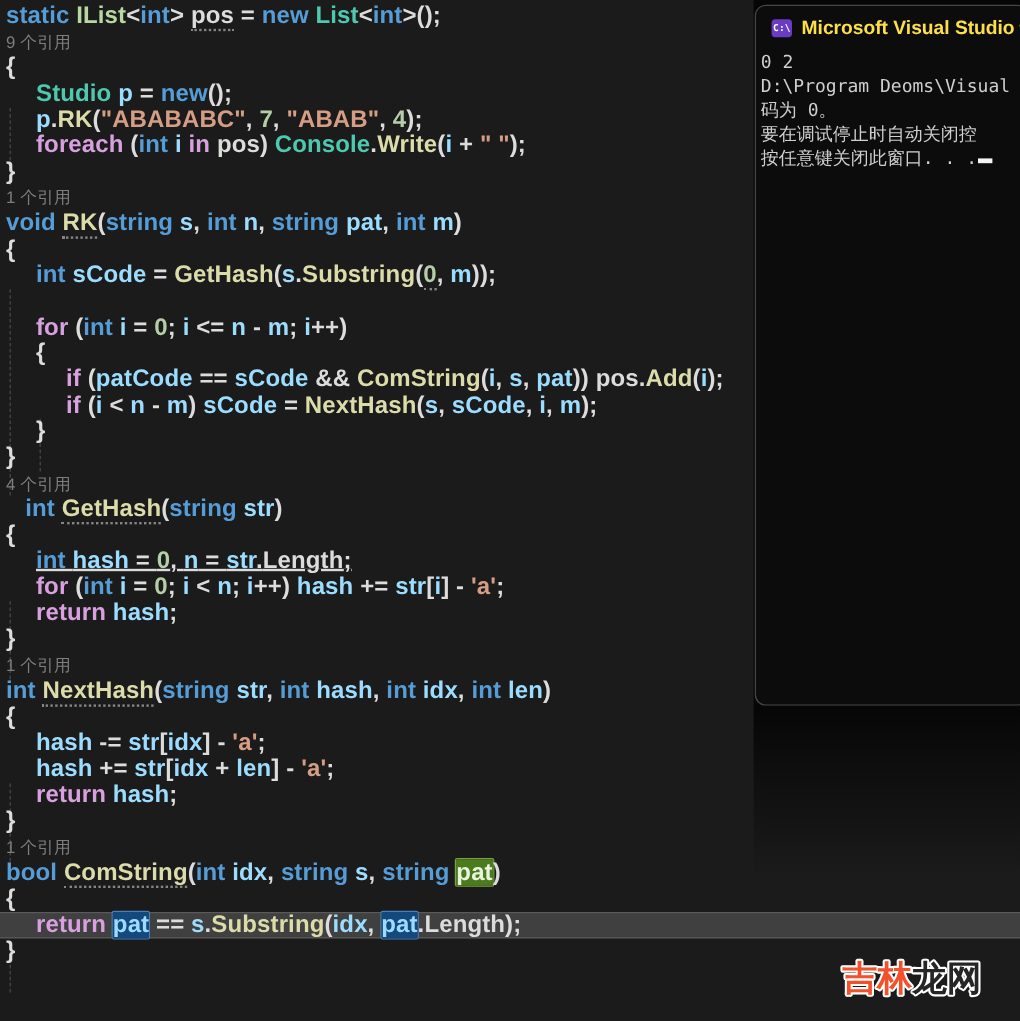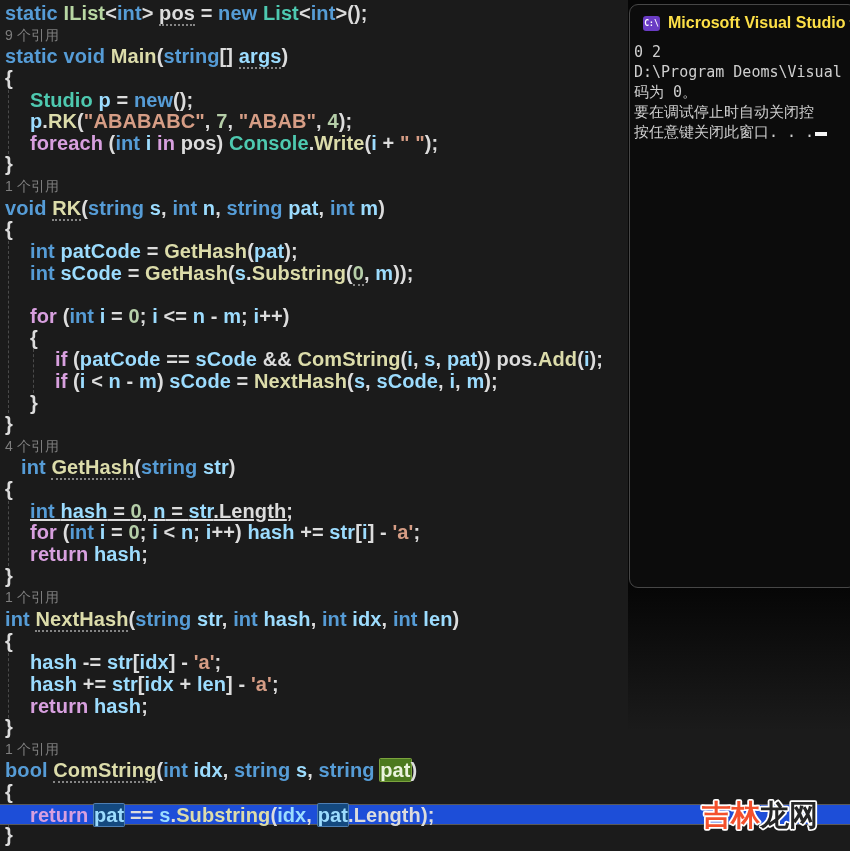--- a/index.html
+++ b/index.html
@@ -15,21 +15,21 @@
   .line {
     height:21.65px; line-height:21.65px; white-space:pre;
     font-size:20px; font-weight:700; letter-spacing:0.1px; color:var(--pl,#dcdcdc);
   }
   .line.lens {
     font-weight:400; font-size:14px; color:var(--lens,#7e7e7e);
   }
   .line.current {
     border-top:1px solid var(--currentLine,#5a5a5a);
     border-bottom:1px solid var(--currentLine,#5a5a5a);
-    background:#1d4ed8;
+    background:#404040;
   }
   .tk-kw{color:var(--kw)} .tk-ctrl{color:var(--ctrl)} .tk-type{color:var(--type)}
   .tk-iface{color:var(--iface)} .tk-method{color:var(--method)} .tk-str{color:var(--str)}
   .tk-num{color:var(--num)} .tk-var{color:var(--var)} .tk-pl{color:var(--pl)}
   .dots{ border-bottom:2px dotted #858585; }
   .hlg{ background:var(--hlGreen,#4c7a1f); box-shadow:0 0 0 1px #7ba33d; border-radius:1px; color:#eaf3dd; }
   .hlb{ background:var(--hlBlue,#14497f); box-shadow:0 0 0 1px #4d7eb3; border-radius:1px; }
 
   .guide { position:absolute; width:0; border-left:1px dashed var(--guide,#4a4a4a); z-index:1; }
 
@@ -84,30 +84,28 @@
   <div class="guide" style="left:8px;top:90px;height:64px;"></div>
   <div class="guide" style="left:8px;top:241px;height:172px;"></div>
   <div class="guide" style="left:33px;top:349px;height:44px;"></div>
   <div class="guide" style="left:8px;top:501px;height:65px;"></div>
   <div class="guide" style="left:8px;top:653px;height:65px;"></div>
   <div class="guide" style="left:8px;top:804px;height:23px;"></div>
 
   <div id="code-area">
       <div class="line" style="padding-left: 5px;"><span class="tk-kw">static </span><span class="tk-iface">IList</span><span class="tk-pl">&lt;</span><span class="tk-kw">int</span><span class="tk-pl">&gt;</span><span class="tk-pl"> </span><span class="tk-pl dots">pos</span><span class="tk-pl"> = </span><span class="tk-kw">new </span><span class="tk-type">List</span><span class="tk-pl">&lt;</span><span class="tk-kw">int</span><span class="tk-pl">&gt;();</span></div>
       <div class="line lens" style="padding-left: 5px;">9 个引用</div>
-      <div class="line" style="padding-left: 5px;"><span class="tk-kw">static </span><span class="tk-kw">void </span><span class="tk-method">Main</span><span class="tk-pl">(</span><span class="tk-kw">string</span><span class="tk-pl">[] </span><span class="tk-var dots">args</span><span class="tk-pl">)</span></div>
       <div class="line" style="padding-left: 5px;"><span class="tk-pl">{</span></div>
       <div class="line" style="padding-left: 30px;"><span class="tk-type">Studio </span><span class="tk-var">p</span><span class="tk-pl"> = </span><span class="tk-kw">new</span><span class="tk-pl">();</span></div>
       <div class="line" style="padding-left: 30px;"><span class="tk-var">p</span><span class="tk-pl">.</span><span class="tk-method">RK</span><span class="tk-pl">(</span><span class="tk-str">"ABABABC"</span><span class="tk-pl">, </span><span class="tk-num">7</span><span class="tk-pl">, </span><span class="tk-str">"ABAB"</span><span class="tk-pl">, </span><span class="tk-num">4</span><span class="tk-pl">);</span></div>
       <div class="line" style="padding-left: 30px;"><span class="tk-ctrl">foreach </span><span class="tk-pl">(</span><span class="tk-kw">int </span><span class="tk-var">i </span><span class="tk-ctrl">in </span><span class="tk-pl">pos</span><span class="tk-pl">) </span><span class="tk-type">Console</span><span class="tk-pl">.</span><span class="tk-method">Write</span><span class="tk-pl">(</span><span class="tk-var">i</span><span class="tk-pl"> + </span><span class="tk-str">" "</span><span class="tk-pl">);</span></div>
       <div class="line" style="padding-left: 5px;"><span class="tk-pl">}</span></div>
       <div class="line lens" style="padding-left: 5px;">1 个引用</div>
       <div class="line" style="padding-left: 5px;"><span class="tk-kw">void </span><span class="tk-method dots">RK</span><span class="tk-pl">(</span><span class="tk-kw">string </span><span class="tk-var">s</span><span class="tk-pl">, </span><span class="tk-kw">int </span><span class="tk-var">n</span><span class="tk-pl">, </span><span class="tk-kw">string </span><span class="tk-var">pat</span><span class="tk-pl">, </span><span class="tk-kw">int </span><span class="tk-var">m</span><span class="tk-pl">)</span></div>
       <div class="line" style="padding-left: 5px;"><span class="tk-pl">{</span></div>
-      <div class="line" style="padding-left: 30px;"><span class="tk-kw">int </span><span class="tk-var">patCode</span><span class="tk-pl"> = </span><span class="tk-method">GetHash</span><span class="tk-pl">(</span><span class="tk-var">pat</span><span class="tk-pl">);</span></div>
       <div class="line" style="padding-left: 30px;"><span class="tk-kw">int </span><span class="tk-var">sCode</span><span class="tk-pl"> = </span><span class="tk-method">GetHash</span><span class="tk-pl">(</span><span class="tk-var">s</span><span class="tk-pl">.</span><span class="tk-method">Substring</span><span class="tk-pl">(</span><span class="tk-num dots">0</span><span class="tk-pl">, </span><span class="tk-var">m</span><span class="tk-pl">));</span></div>
       <div class="line" style="padding-left: 5px;"></div>
       <div class="line" style="padding-left: 30px;"><span class="tk-ctrl">for </span><span class="tk-pl">(</span><span class="tk-kw">int </span><span class="tk-var">i</span><span class="tk-pl"> = </span><span class="tk-num">0</span><span class="tk-pl">; </span><span class="tk-var">i</span><span class="tk-pl"> &lt;= </span><span class="tk-var">n</span><span class="tk-pl"> - </span><span class="tk-var">m</span><span class="tk-pl">; </span><span class="tk-var">i</span><span class="tk-pl">++)</span></div>
       <div class="line" style="padding-left: 30px;"><span class="tk-pl">{</span></div>
       <div class="line" style="padding-left: 55px;"><span class="tk-ctrl">if </span><span class="tk-pl">(</span><span class="tk-var">patCode</span><span class="tk-pl"> == </span><span class="tk-var">sCode</span><span class="tk-pl"> &amp;&amp; </span><span class="tk-method">ComString</span><span class="tk-pl">(</span><span class="tk-var">i</span><span class="tk-pl">, </span><span class="tk-var">s</span><span class="tk-pl">, </span><span class="tk-var">pat</span><span class="tk-pl">)) </span><span class="tk-pl">pos</span><span class="tk-pl">.</span><span class="tk-method">Add</span><span class="tk-pl">(</span><span class="tk-var">i</span><span class="tk-pl">);</span></div>
       <div class="line" style="padding-left: 55px;"><span class="tk-ctrl">if </span><span class="tk-pl">(</span><span class="tk-var">i</span><span class="tk-pl"> &lt; </span><span class="tk-var">n</span><span class="tk-pl"> - </span><span class="tk-var">m</span><span class="tk-pl">) </span><span class="tk-var">sCode</span><span class="tk-pl"> = </span><span class="tk-method">NextHash</span><span class="tk-pl">(</span><span class="tk-var">s</span><span class="tk-pl">, </span><span class="tk-var">sCode</span><span class="tk-pl">, </span><span class="tk-var">i</span><span class="tk-pl">, </span><span class="tk-var">m</span><span class="tk-pl">);</span></div>
       <div class="line" style="padding-left: 30px;"><span class="tk-pl">}</span></div>
       <div class="line" style="padding-left: 5px;"><span class="tk-pl">}</span></div>
       <div class="line lens" style="padding-left: 5px;">4 个引用</div>
       <div class="line" style="padding-left: 5px; margin-left: 16px;"><span class="tk-kw">int </span><span class="tk-method dots">GetHash</span><span class="tk-pl">(</span><span class="tk-kw">string </span><span class="tk-var">str</span><span class="tk-pl">)</span></div>

